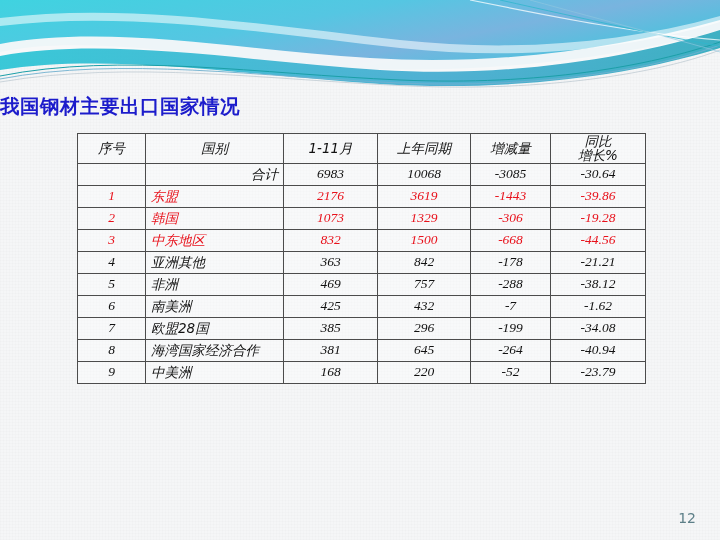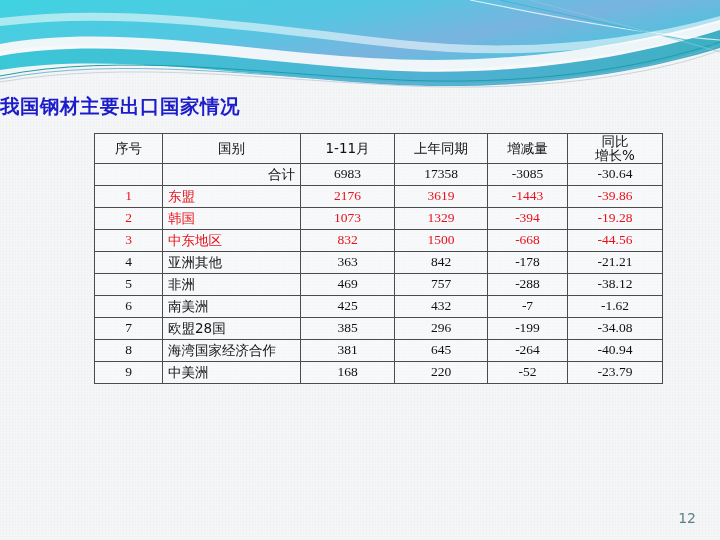--- a/index.html
+++ b/index.html
@@ -51,23 +51,24 @@
     font-size: 19.5px;
     font-weight: bold;
     letter-spacing: 0.5px;
     color: #1c1ccb;
     white-space: nowrap;
   }
 
   
   .table-wrap {
     position: absolute;
-    left: 94px;
+    left: 77px;
     top: 133px;
     width: 568px;
+    font-style: italic;
   }
   table.export-table {
     border-collapse: collapse;
     width: 568px;
     table-layout: fixed;
     background: transparent;
   }
   table.export-table td,
   table.export-table th {
     border: 1px solid #4c4c4c;
@@ -194,38 +195,38 @@
             <span class="hdr-l1">同比</span>
             <span class="hdr-l2">增长%</span>
           </th>
         </tr>
       </thead>
       <tbody id="table-body">
           <tr class="row-total">
             <td class="idx"></td>
             <td class="name center">合计</td>
             <td class="num">6983</td>
-            <td class="num">17358</td>
+            <td class="num">10068</td>
             <td class="num">-3085</td>
             <td class="num">-30.64</td>
           </tr>
           <tr class="row-red">
             <td class="idx">1</td>
             <td class="name">东盟</td>
             <td class="num">2176</td>
             <td class="num">3619</td>
             <td class="num">-1443</td>
             <td class="num">-39.86</td>
           </tr>
           <tr class="row-red">
             <td class="idx">2</td>
             <td class="name">韩国</td>
             <td class="num">1073</td>
             <td class="num">1329</td>
-            <td class="num">-394</td>
+            <td class="num">-306</td>
             <td class="num">-19.28</td>
           </tr>
           <tr class="row-red">
             <td class="idx">3</td>
             <td class="name">中东地区</td>
             <td class="num">832</td>
             <td class="num">1500</td>
             <td class="num">-668</td>
             <td class="num">-44.56</td>
           </tr>

